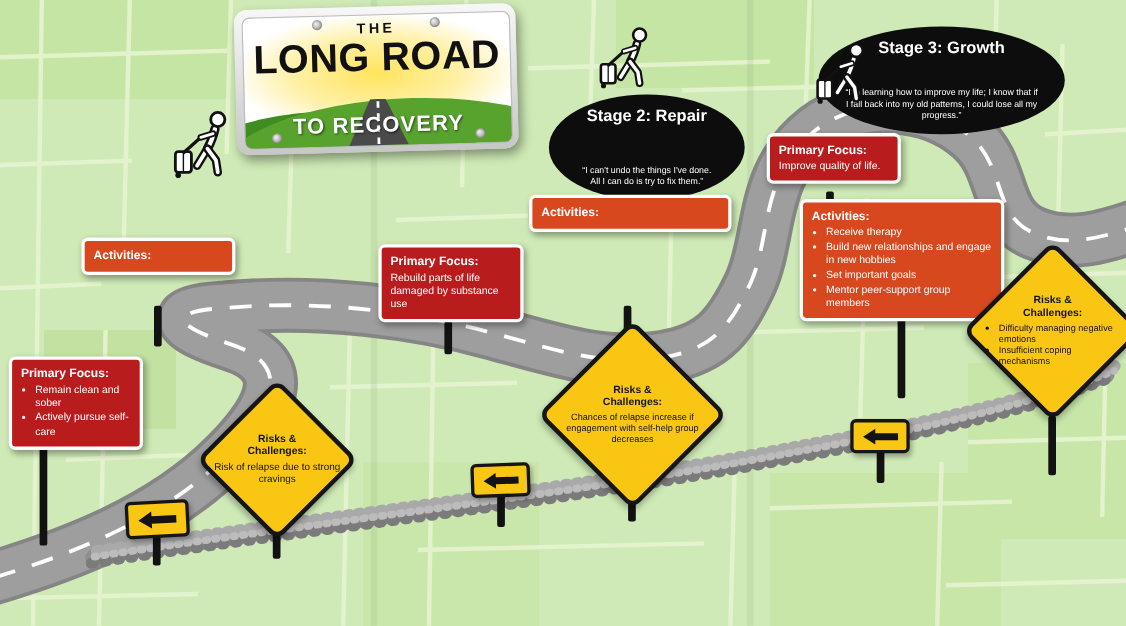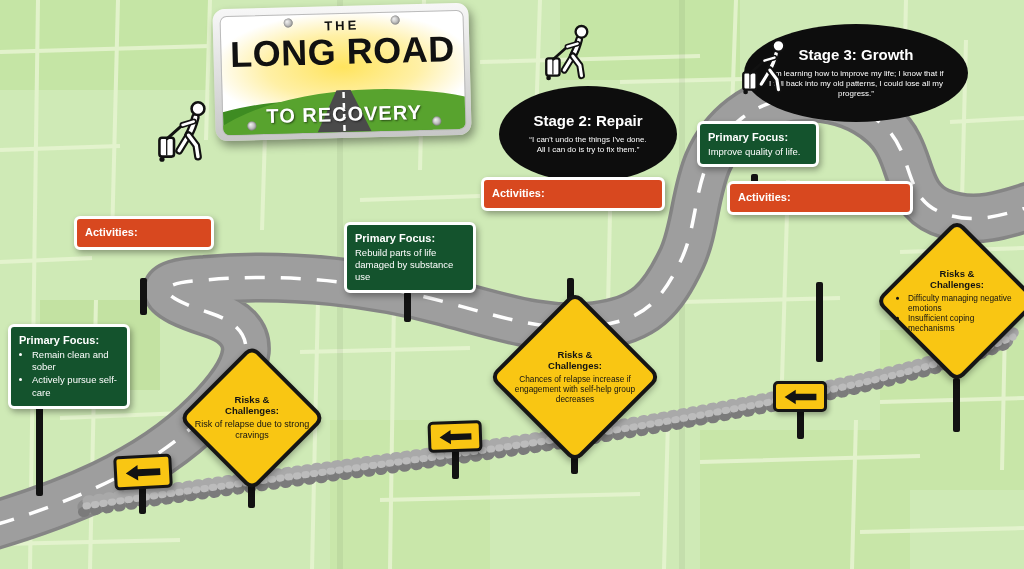--- a/index.html
+++ b/index.html
@@ -5,35 +5,35 @@
   html,body{margin:0;padding:0;}
   body{font-family:"Liberation Sans",sans-serif;}
   #canvas{position:relative;width:1024px;height:569px;overflow:hidden;background:#cfeab6;}
 
   svg.bg{position:absolute;left:0;top:0;z-index:1;}
 
   .post{position:absolute;width:7px;background:#121212;border-radius:2px;z-index:2;}
 
   
   .bubble{position:absolute;background:#0d0d0d;border-radius:50%;color:#fff;display:flex;
-          flex-direction:column;align-items:center;justify-content:center;text-align:center;
+          flex-direction:column;align-items:center;justify-content:space-between;text-align:center;
           box-sizing:border-box;padding:12px 22px;z-index:3;}
   .bubble .bt{font-weight:bold;font-size:16px;line-height:1.12;}
   .bubble .bt2{font-size:15px;}
   .bubble .bq{font-size:8.5px;line-height:1.28;margin-top:5px;max-width:175px;}
 
   
   .box{position:absolute;color:#fff;border:3px solid #fff;border-radius:6px;
        box-shadow:2px 3px 6px rgba(0,0,0,.35);padding:6px 8px;box-sizing:border-box;
        font-size:9.5px;line-height:1.28;z-index:4;}
   .box h3{margin:0 0 2px 0;font-size:11px;font-weight:bold;}
   .box p{margin:0;}
   .box ul{margin:0;padding-left:13px;}
   .box li{margin:0 0 1px 0;}
-  .green{background:#14532d;}
+  .green{background:#b91c1c;}
   .orange{background:#d8481f;}
 
   
   .diamond{position:absolute;background:#f9c613;border:4px solid #151515;border-radius:10px;
            transform:rotate(45deg);box-shadow:2px 3px 6px rgba(0,0,0,.3);z-index:4;box-sizing:border-box;}
   .dinner{position:absolute;top:50%;left:50%;transform:translate(-50%,-50%) rotate(-45deg);
           text-align:center;color:#131313;font-size:8.5px;line-height:1.22;}
   .dinner b{display:block;width:74px;margin:0 auto 2px auto;font-size:9.5px;line-height:1.15;}
   .dinner ul{margin:0;padding-left:12px;text-align:left;list-style:disc;}
   .dinner li{margin:0;}
@@ -165,20 +165,26 @@
   <div class="box orange" style="left:481px;top:177px;width:184px;">
     <h3>Activities:</h3>
   </div>
 
   <div class="box green" style="left:697px;top:121px;width:122px;">
     <h3>Primary Focus:</h3>
     <p>Improve quality of life.</p>
   </div>
   <div class="box orange" style="left:727px;top:181px;width:186px;">
     <h3>Activities:</h3>
+    <ul>
+      <li>Receive therapy</li>
+      <li>Build new relationships and engage in new hobbies</li>
+      <li>Set important goals</li>
+      <li>Mentor peer-support group members</li>
+    </ul>
   </div>
 
   <div class="diamond" style="left:200px;top:366px;width:104px;height:104px;">
     <div class="dinner" style="width:118px;font-size:9px;">
       <b>Risks &amp; Challenges:</b>
       <div>Risk of relapse due to strong cravings</div>
     </div>
   </div>
 
   <div class="diamond" style="left:514px;top:316px;width:122px;height:122px;">

